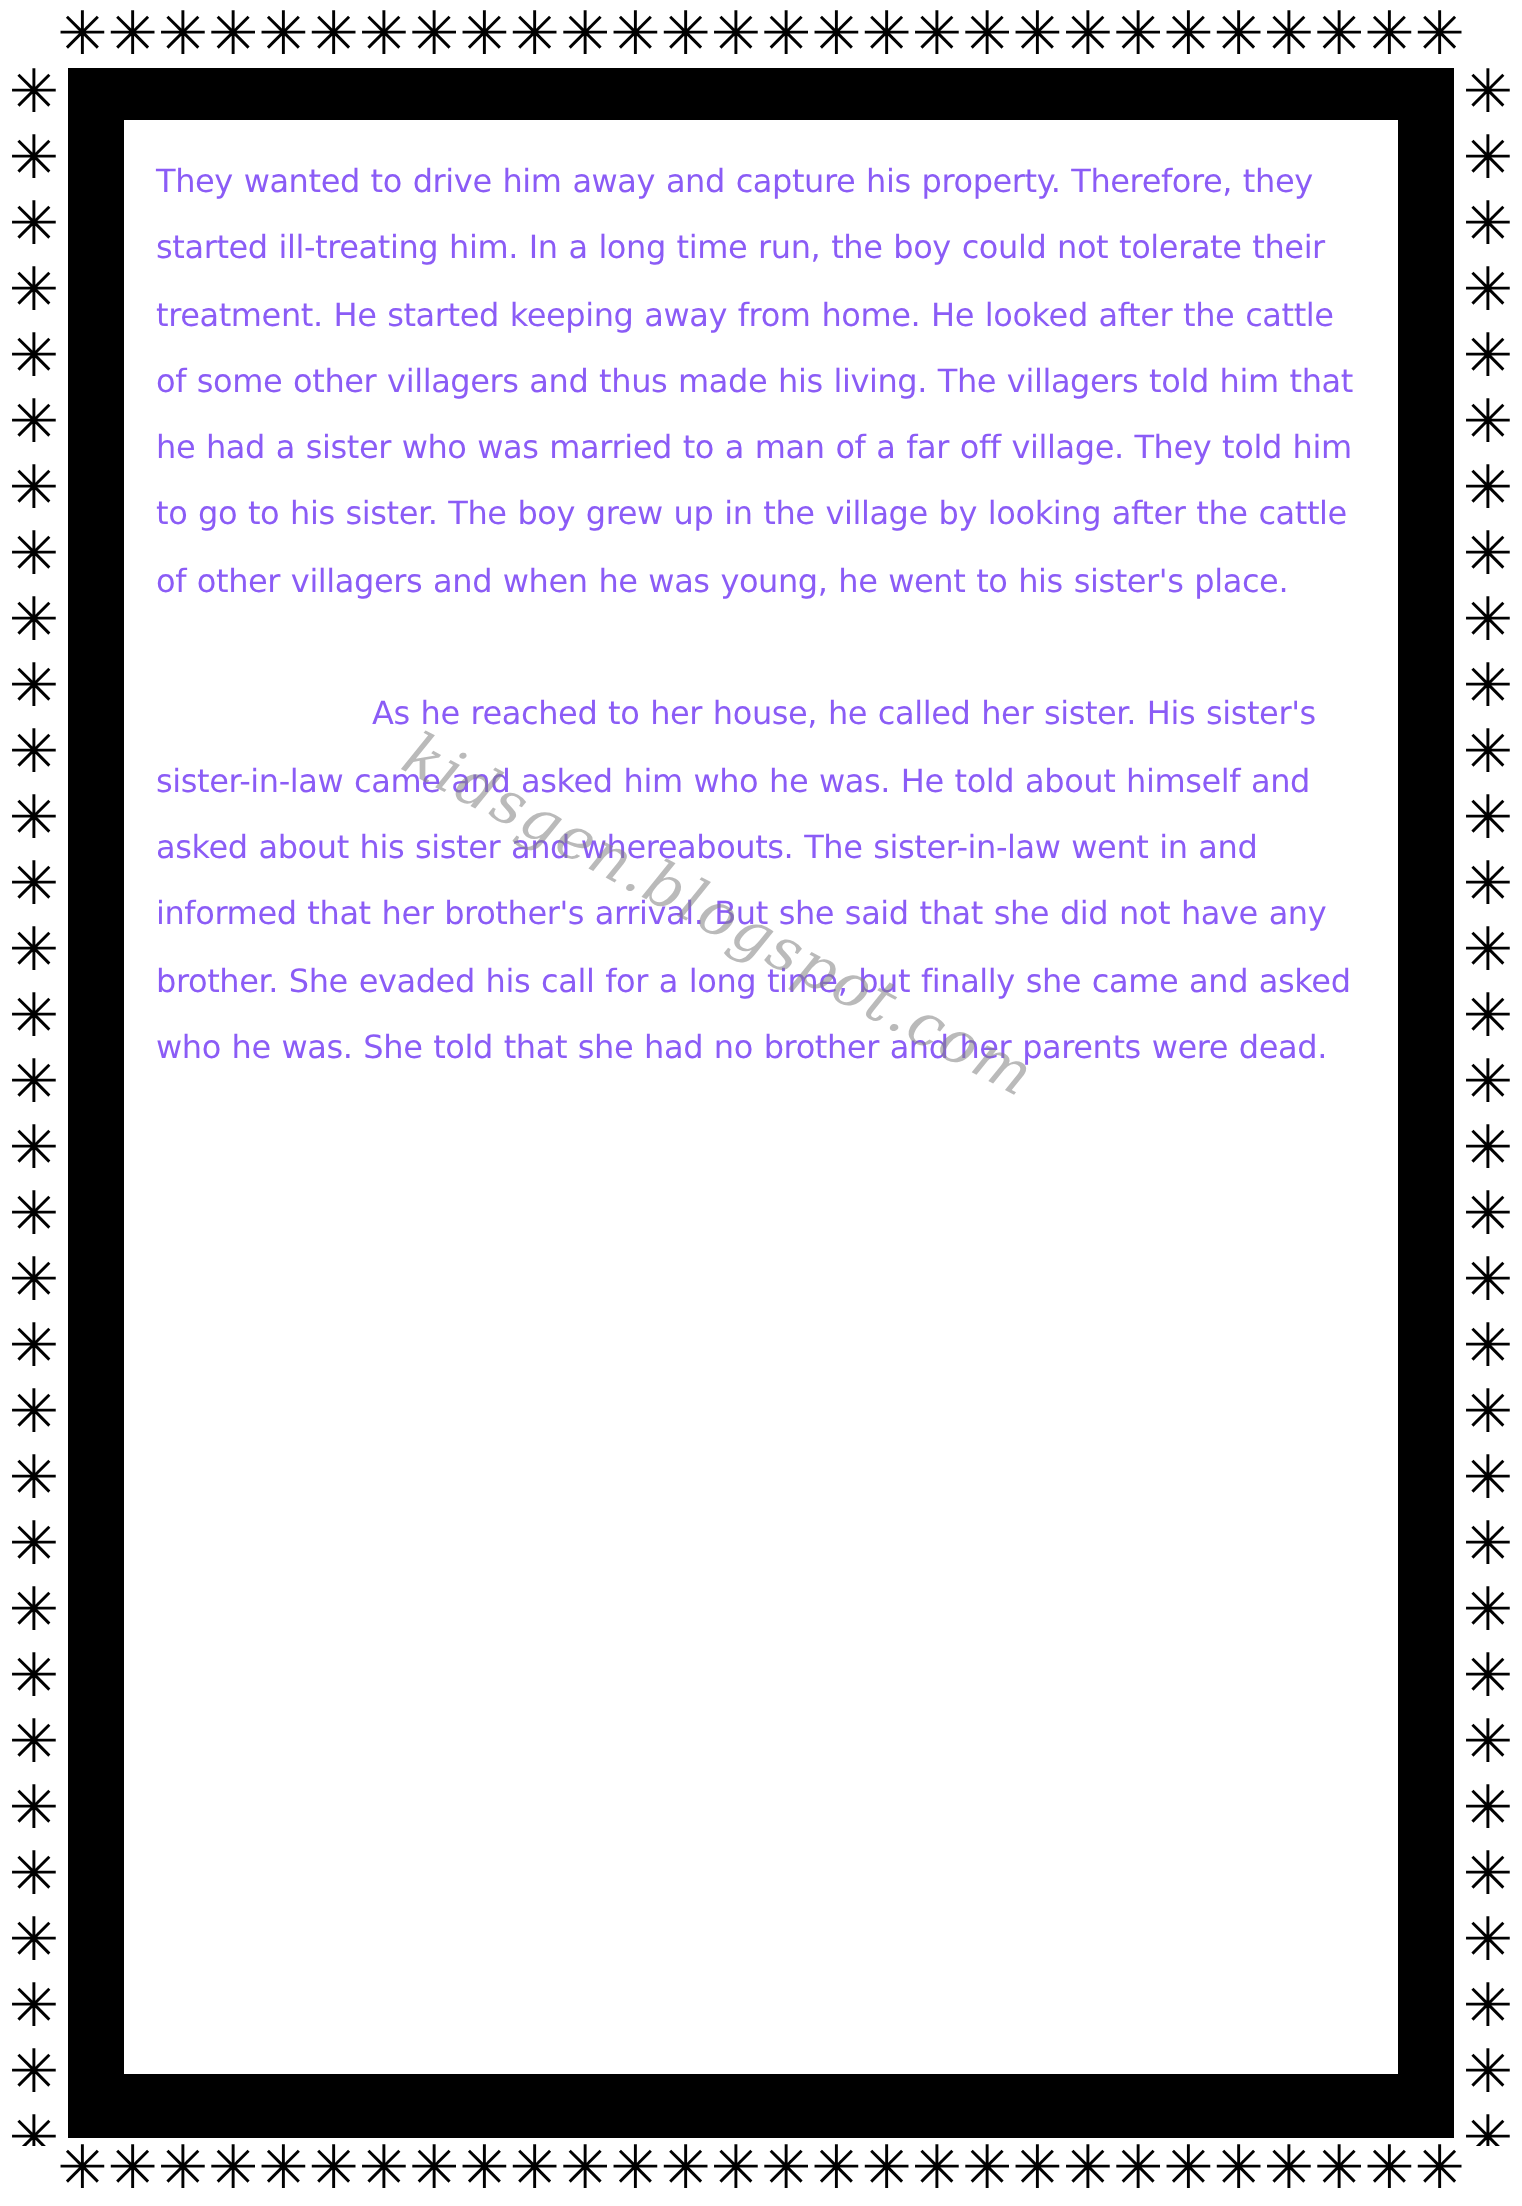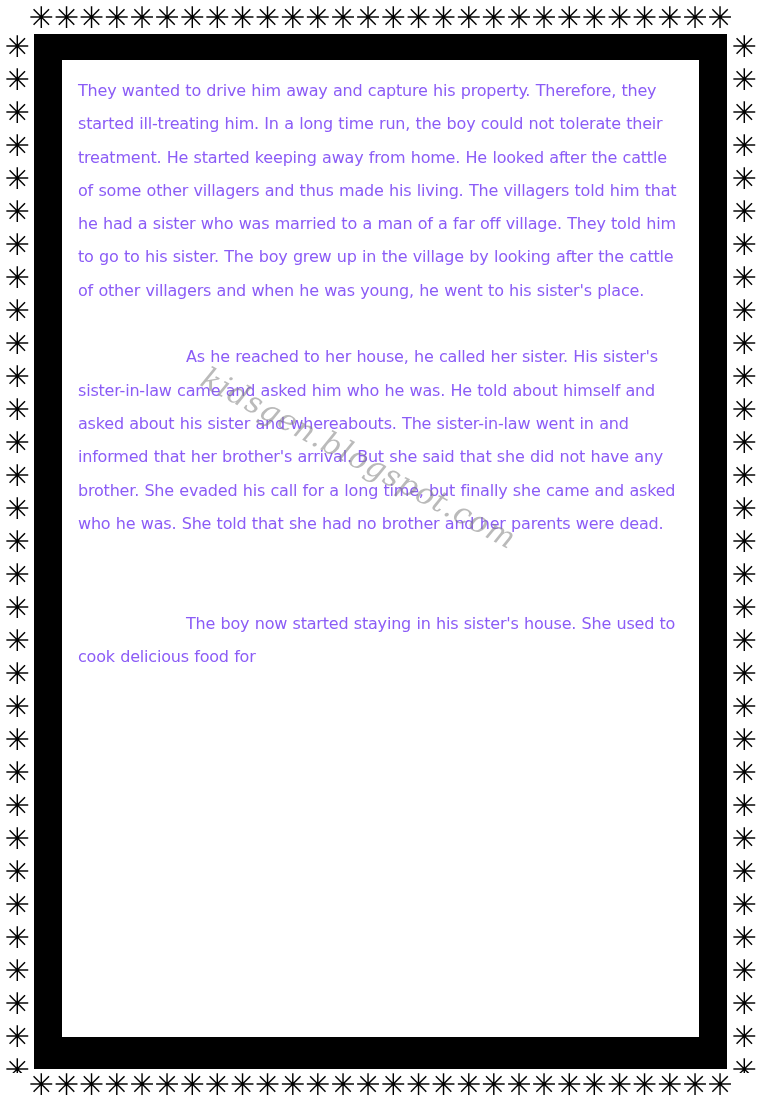--- a/index.html
+++ b/index.html
@@ -193,18 +193,17 @@
 
   <div class="black-frame"></div>
 
   <div class="paper">
     <div class="body-text">
       <p>They wanted to drive him away and capture his property. Therefore, they started ill-treating him. In a long time run, the boy could not tolerate their treatment. He started keeping away from home. He looked after the cattle of some other villagers and thus made his living. The villagers told him that he had a sister who was married to a man of a far off village. They told him to go to his sister. The boy grew up in the village by looking after the cattle of other villagers and when he was young, he went to his sister's place.</p>
       <div class="spacer-line"></div>
       <p class="indented">As he reached to her house, he called her sister. His sister's sister-in-law came and asked him who he was. He told about himself and asked about his sister and whereabouts. The sister-in-law went in and informed that her brother's arrival. But she said that she did not have any brother. She evaded his call for a long time, but finally she came and asked who he was. She told that she had no brother and her parents were dead.</p>
       <div class="spacer-line"></div>
       <div class="spacer-line"></div>
-      <p class="indented">The boy now started staying in his sister's house. She used to cook delicious food for</p>
     </div>
     <div class="watermark">kidsgen.blogspot.com</div>
   </div>
 
 </div>
 
 </body></html>

